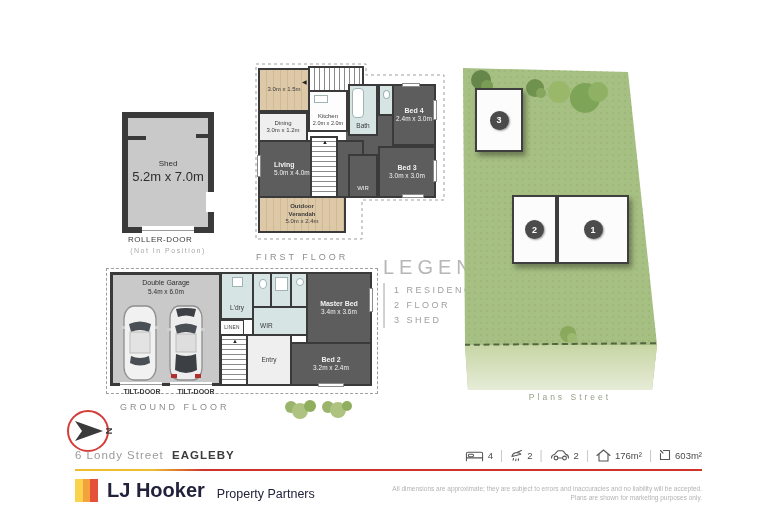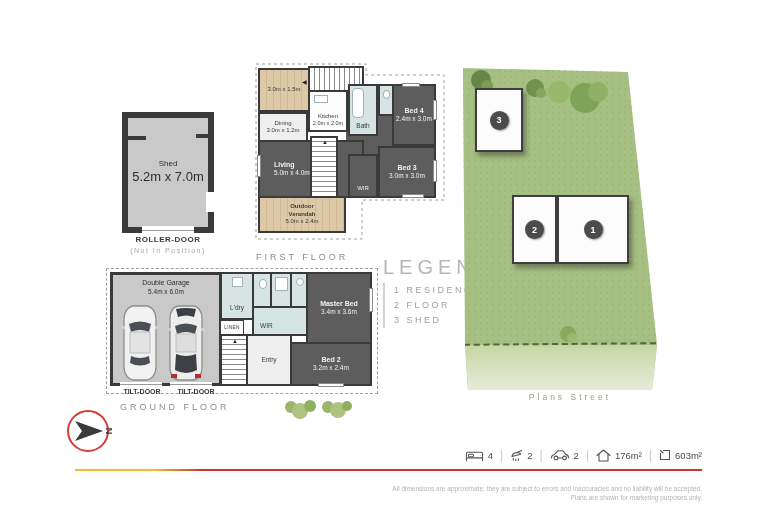--- a/index.html
+++ b/index.html
@@ -59,22 +59,22 @@
   #brand-line{position:absolute;left:75px;top:469px;width:627px;height:2px;
      background:linear-gradient(90deg,#eebd31 0,#eebd31 78px,#cf342c 128px,#cf342c 100%);}
   #logo{position:absolute;left:75px;top:479px;display:flex;align-items:center;}
   #logo-mark{width:23px;height:23px;
      background:linear-gradient(90deg,#f9d34c 0 34%,#f3a23c 34% 67%,#e4503a 67% 100%);}
   #logo-name{font-size:20px;font-weight:bold;color:#22223c;margin-left:9px;letter-spacing:0;}
   #logo-sub{font-size:12.5px;color:#22223c;margin-left:12px;margin-top:6px;}
   #disclaimer{position:absolute;right:66px;top:485px;width:330px;text-align:right;
               font-size:6.5px;line-height:1.35;color:#b3b3b3;}
   
-  #shed-roller-label{position:absolute;left:122px;top:235px;width:92px;text-align:center;
-     font-size:8px;font-weight:bold;letter-spacing:.5px;color:#3b3b3b;}
+  #shed-roller-label{position:absolute;left:128px;top:235px;width:92px;
+     font-size:8px;font-weight:normal;letter-spacing:.5px;color:#3b3b3b;}
   #shed-note{position:absolute;left:102px;top:247px;width:132px;text-align:center;
      font-size:7px;letter-spacing:1.5px;color:#a8a8a8;}
   .stub{position:absolute;background:#3a3a3a;}
   .gap{position:absolute;background:#fff;z-index:6;}
   .gap .mid{position:absolute;left:0;top:45%;width:100%;height:1px;background:#9a9a9a;}
   .tilt{position:absolute;font-size:7px;font-weight:bold;color:#3b3b3b;width:56px;text-align:center;}
   .arrow-glyph{position:absolute;font-size:6px;color:#222;z-index:7;}
 </style>
 </head>
 <body>
@@ -298,20 +298,24 @@
     </div>
     <div id="street-label">Plans Street</div>
   </div>
 
   <svg class="abs" style="left:64px;top:406px;" width="52" height="50" viewBox="0 0 52 50">
     <circle cx="24" cy="25" r="20" fill="none" stroke="#d43d38" stroke-width="2"></circle>
     <path d="M11 15 L39 25 L11 35 L18 25 Z" fill="#3a3a3a"></path>
     <text x="44" y="25" font-size="9" fill="#3a3a3a" font-weight="bold" transform="rotate(90 44 25)" text-anchor="middle" dominant-baseline="middle">N</text>
   </svg>
 
+  <div id="address">
+    <span class="street">6 Londy Street</span>
+    <span class="suburb">EAGLEBY</span>
+  </div>
 
   <div id="stats">
     <div class="stat">
       <svg width="19" height="13" viewBox="0 0 20 13">
         <path d="M1.5 12 V4.5 A1.5 1.5 0 0 1 3 3 H17 A1.5 1.5 0 0 1 18.5 4.5 V12"></path>
         <path d="M1.5 9 H18.5"></path>
           <rect x="3.5" y="5.2" width="5.5" height="2.6" rx="1.2"></rect>
       </svg>
       <span>4</span>
     </div>
@@ -349,19 +353,24 @@
       <svg width="12" height="12" viewBox="0 0 12 12">
         <path d="M4.5 1.5 H10.5 V10.5 H1.5 V4.5"></path>
           <path d="M1.5 1.5 L4 4"></path>
       </svg>
       <span>603m²</span>
     </div>
   </div>
 
   <div id="brand-line"></div>
 
+  <div id="logo">
+    <div id="logo-mark"></div>
+    <div id="logo-name">LJ Hooker</div>
+    <div id="logo-sub">Property Partners</div>
+  </div>
 
   <div id="disclaimer">
     <div>All dimensions are approximate; they are subject to errors and inaccuracies and no liability will be accepted.</div>
     <div>Plans are shown for marketing purposes only.</div>
   </div>
 
 </div>
 
 </body></html>

